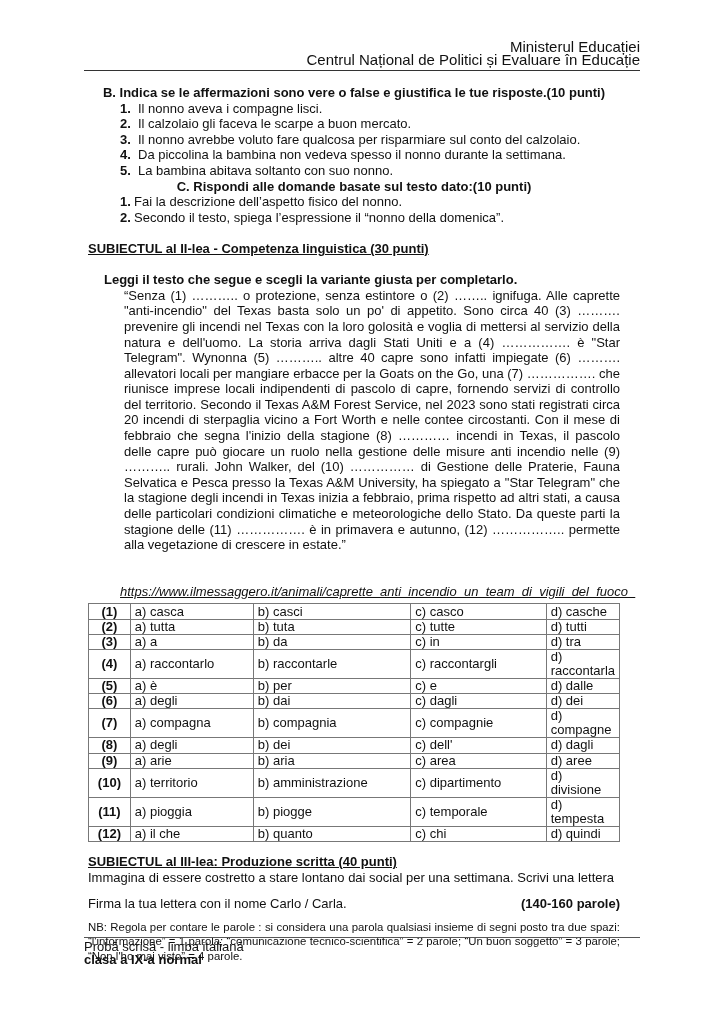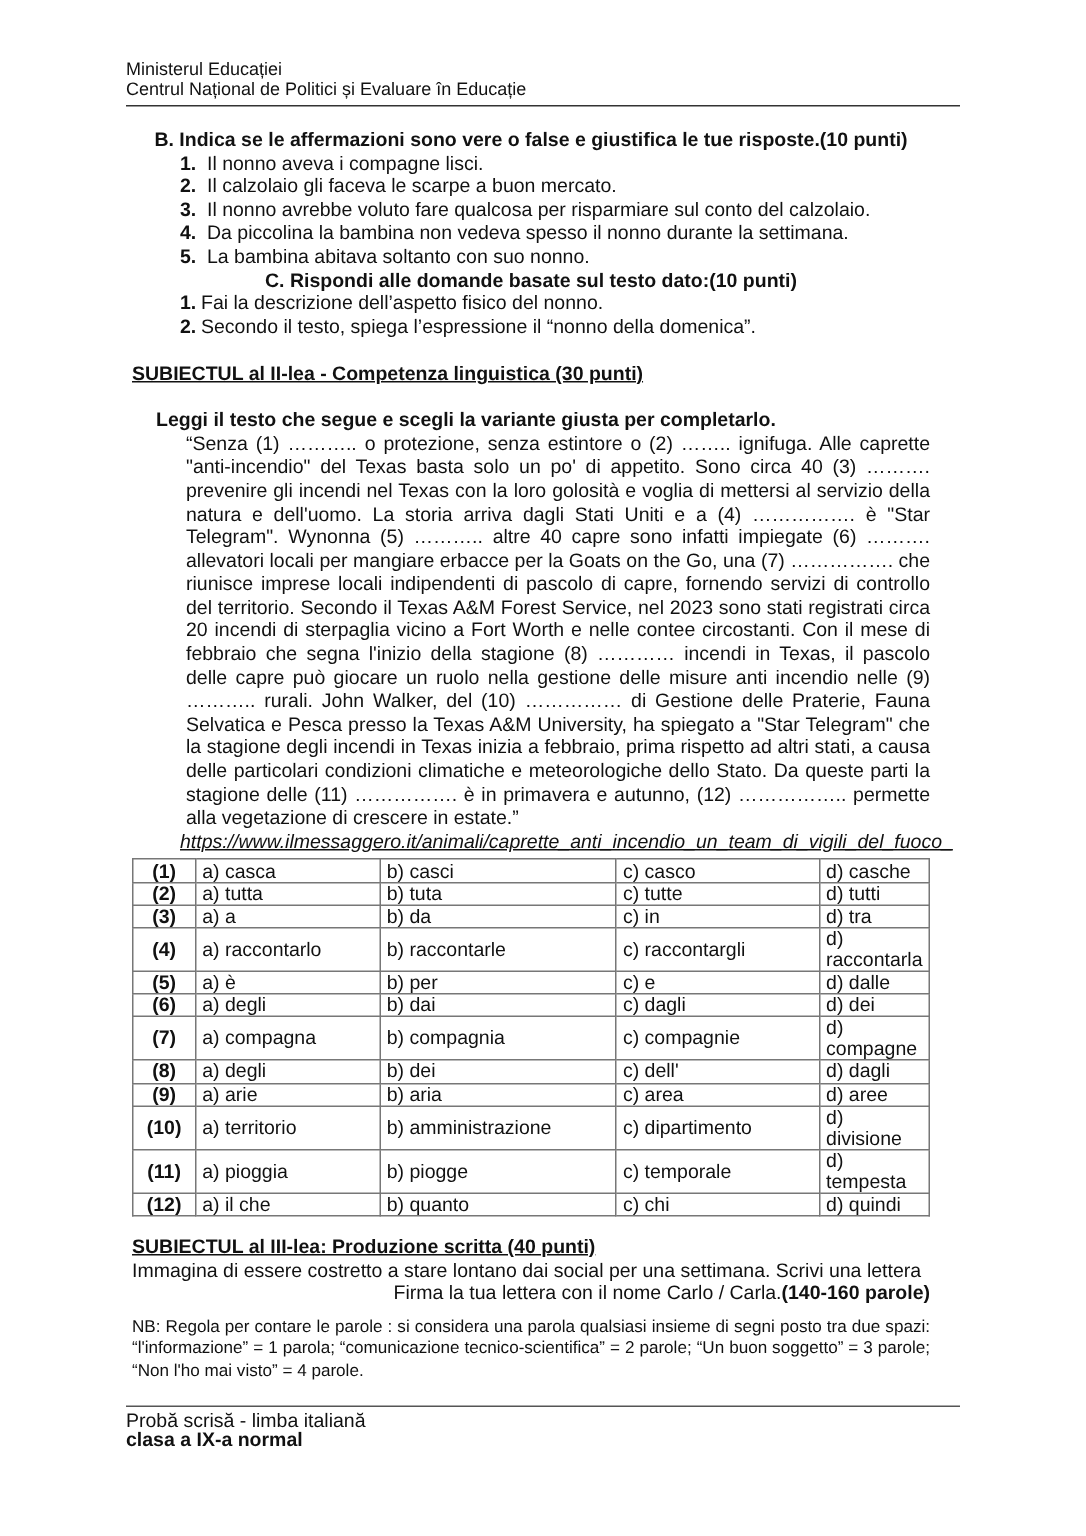--- a/index.html
+++ b/index.html
@@ -1,51 +1,51 @@
 <!DOCTYPE html>
 <html><head>
 <meta charset="utf-8">
 <style>
   html, body { margin: 0; padding: 0; background: #ffffff; }
   body { width: 724px; height: 1024px; position: relative; overflow: hidden;
          font-family: "Liberation Sans", sans-serif; color: #111; }
   .page { position: absolute; left: 0; top: 0; width: 724px; height: 1024px; }
 
-  .hdr { position: absolute; left: 84px; width: 556px; top: 40px; text-align: left;
-         font-size: 12px; line-height: 13px; }
+  .hdr { position: absolute; left: 84px; width: 556px; top: 40px; text-align: right;
+         font-size: 15px; line-height: 13px; }
   .hdr-rule { position: absolute; left: 84px; width: 556px; top: 70px; height: 0;
               border-top: 1.3px solid #333; }
 
   .content { position: absolute; left: 88px; top: 85px; width: 532px;
              font-size: 13px; line-height: 15.6px; }
 
   .q-head { font-weight: bold; display: flex; justify-content: center; }
   .q-list { margin: 0; padding: 0 0 0 32px; list-style: none; }
   .q-list li { display: flex; }
   .q-num { font-weight: bold; width: 18px; display: inline-block; }
   .q-list.c li .q-num { width: 14px; }
 
   .section-title { font-weight: bold; text-decoration: underline; }
   .spacer { height: 15.6px; }
 
   .instr { font-weight: bold; padding-left: 16px; }
   .passage { text-align: justify; margin-left: 36px; }
   .source { font-style: italic; text-decoration: underline; padding-left: 32px;
-            white-space: nowrap; }
+            white-space: nowrap; margin-top: 31px; }
 
   table.opts { border-collapse: collapse; margin-top: 4px; width: 532px;
                font-size: 13px; line-height: 14px; }
   table.opts td { border: 1px solid #777; padding: 0 4px; height: 14.2px; }
   table.opts td.n { font-weight: bold; text-align: center; width: 34px; }
   table.opts td.a { width: 120px; }
   table.opts td.b { width: 155px; }
   table.opts td.c { width: 133px; }
 
   .task { }
-  .task-line { display: flex; justify-content: flex-end; }
+  .task-line { display: flex; justify-content: space-between; margin-top: 11px; }
   .task-words { font-weight: bold; }
 
   .nb { font-weight: normal; font-size: 11.4px; line-height: 14.4px; margin-top: 8px;
         text-align: justify; }
 
   .ftr-rule { position: absolute; left: 84px; width: 556px; top: 937px; height: 0;
               border-top: 1.3px solid #555; }
   .ftr { position: absolute; left: 84px; top: 941px; font-size: 13px; line-height: 12.5px; }
   .ftr .bold { font-weight: bold; }
 </style>

